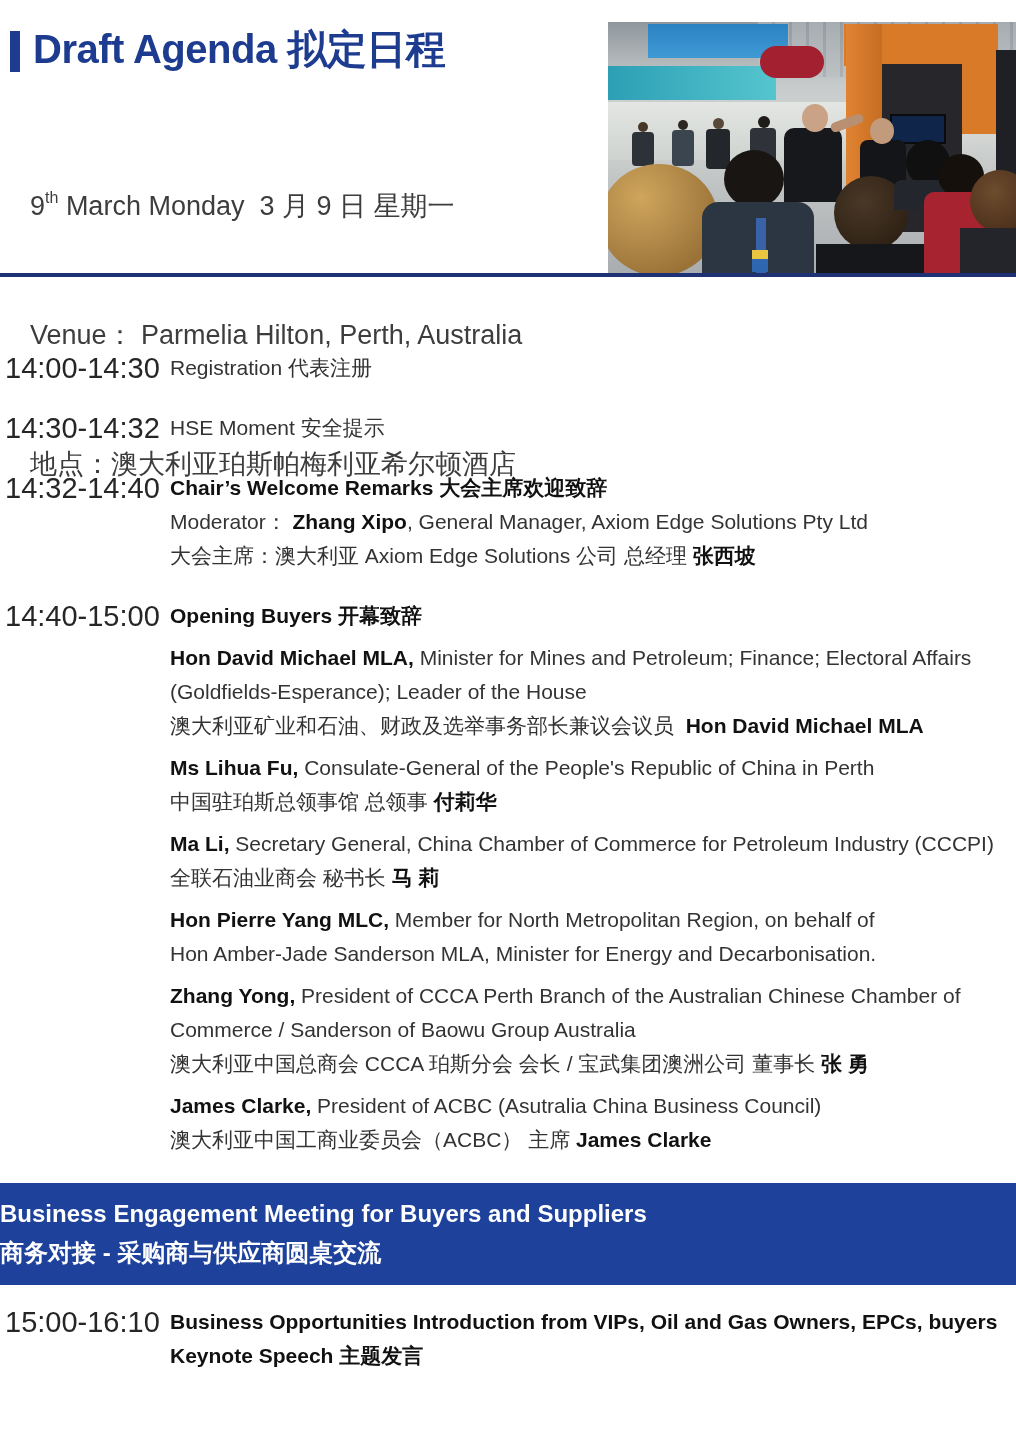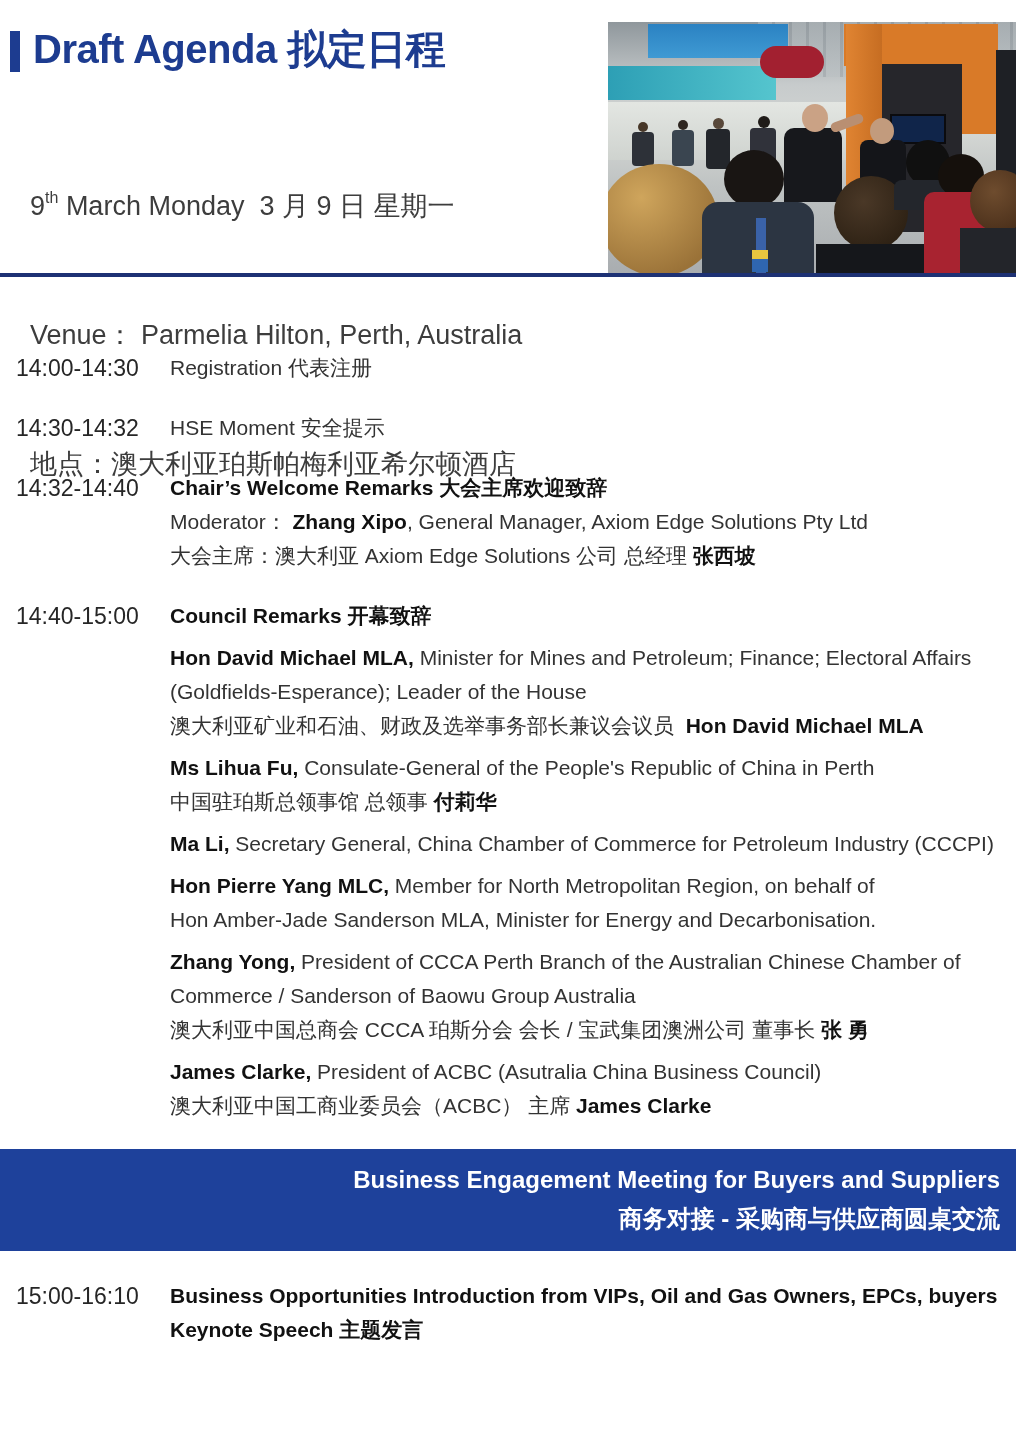--- a/index.html
+++ b/index.html
@@ -67,30 +67,30 @@
   .ph-asian-head{left:298px;top:118px;width:44px;height:46px;border-radius:50%;background:#101010;}
   .ph-asian-shoulder{left:286px;top:158px;width:66px;height:30px;background:#23262c;border-radius:8px 8px 0 0;}
   .ph-red-head{left:330px;top:132px;width:46px;height:44px;border-radius:50%;background:#15100c;}
   .ph-red-body{left:316px;top:170px;width:78px;height:81px;background:#a82330;border-radius:10px 10px 0 0;}
   .ph-right-head{left:362px;top:148px;width:60px;height:62px;border-radius:50%;background:radial-gradient(circle at 40% 35%,#6e4c2e,#4a2f1a 80%);}
   .ph-right-body{left:352px;top:206px;width:56px;height:45px;background:#23252a;}
 
   
   .schedule{padding-top:54px;}
   .entry{display:flex;margin-bottom:26px;}
-  .time{width:163px;padding-left:16px;flex-shrink:0;font-size:23px;line-height:34px;color:var(--time-text);}
+  .time{width:163px;padding-left:5px;flex-shrink:0;font-size:29px;line-height:34px;color:var(--time-text);}
   .content{flex:1;padding-right:8px;font-size:21px;line-height:34px;color:var(--body-text);margin-left:7px;}
   .para{margin-bottom:8px;}
   .para:last-child{margin-bottom:0;}
   .line{white-space:pre-wrap;}
   .line .b{font-weight:bold;color:var(--bold-text);}
 
   
-  .banner{background:var(--banner-blue);color:var(--banner-text);text-align:right;
-    margin:6px 0 28px 0;padding:11px 16px 13px 0;font-weight:bold;}
+  .banner{background:var(--banner-blue);color:var(--banner-text);text-align:left;
+    margin:6px 0 20px 0;padding:11px 16px 13px 0;font-weight:bold;}
   .banner-line{font-size:24px;line-height:39px;}
 </style>
 </head>
 <body>
 
 <div class="page">
 
   <header class="header">
     <div class="accent-bar"></div>
     <h1 class="page-title">Draft Agenda 拟定日程</h1>
@@ -169,33 +169,34 @@
             <div class="line"><span class="b">Chair’s Welcome Remarks 大会主席欢迎致辞</span></div>
             <div class="line"><span>Moderator： </span><span class="b">Zhang Xipo</span><span>, General Manager, Axiom Edge Solutions Pty Ltd</span></div>
             <div class="line"><span>大会主席：澳大利亚 Axiom Edge Solutions 公司 总经理 </span><span class="b">张西坡</span></div>
           </div>
         </div>
       </div>
       <div class="entry">
         <div class="time">14:40-15:00</div>
         <div class="content">
           <div class="para">
-            <div class="line"><span class="b">Council Remarks 开幕致辞</span></div>
+            <div class="line"><span class="b">Opening Buyers 开幕致辞</span></div>
           </div>
           <div class="para">
             <div class="line"><span class="b">Hon David Michael MLA,</span><span> Minister for Mines and Petroleum; Finance; Electoral Affairs</span></div>
             <div class="line"><span>(Goldfields-Esperance); Leader of the House</span></div>
             <div class="line"><span>澳大利亚矿业和石油、财政及选举事务部长兼议会议员  </span><span class="b">Hon David Michael MLA</span></div>
           </div>
           <div class="para">
             <div class="line"><span class="b">Ms Lihua Fu,</span><span> Consulate-General of the People's Republic of China in Perth</span></div>
             <div class="line"><span>中国驻珀斯总领事馆 总领事 </span><span class="b">付莉华</span></div>
           </div>
           <div class="para">
             <div class="line"><span class="b">Ma Li,</span><span> Secretary General, China Chamber of Commerce for Petroleum Industry (CCCPI)</span></div>
+            <div class="line"><span>全联石油业商会 秘书长 </span><span class="b">马 莉</span></div>
           </div>
           <div class="para">
             <div class="line"><span class="b">Hon Pierre Yang MLC,</span><span> Member for North Metropolitan Region, on behalf of</span></div>
             <div class="line"><span>Hon Amber-Jade Sanderson MLA, Minister for Energy and Decarbonisation.</span></div>
           </div>
           <div class="para">
             <div class="line"><span class="b">Zhang Yong,</span><span> President of CCCA Perth Branch of the Australian Chinese Chamber of</span></div>
             <div class="line"><span>Commerce / Sanderson of Baowu Group Australia</span></div>
             <div class="line"><span>澳大利亚中国总商会 CCCA 珀斯分会 会长 / 宝武集团澳洲公司 董事长 </span><span class="b">张 勇</span></div>
           </div>

